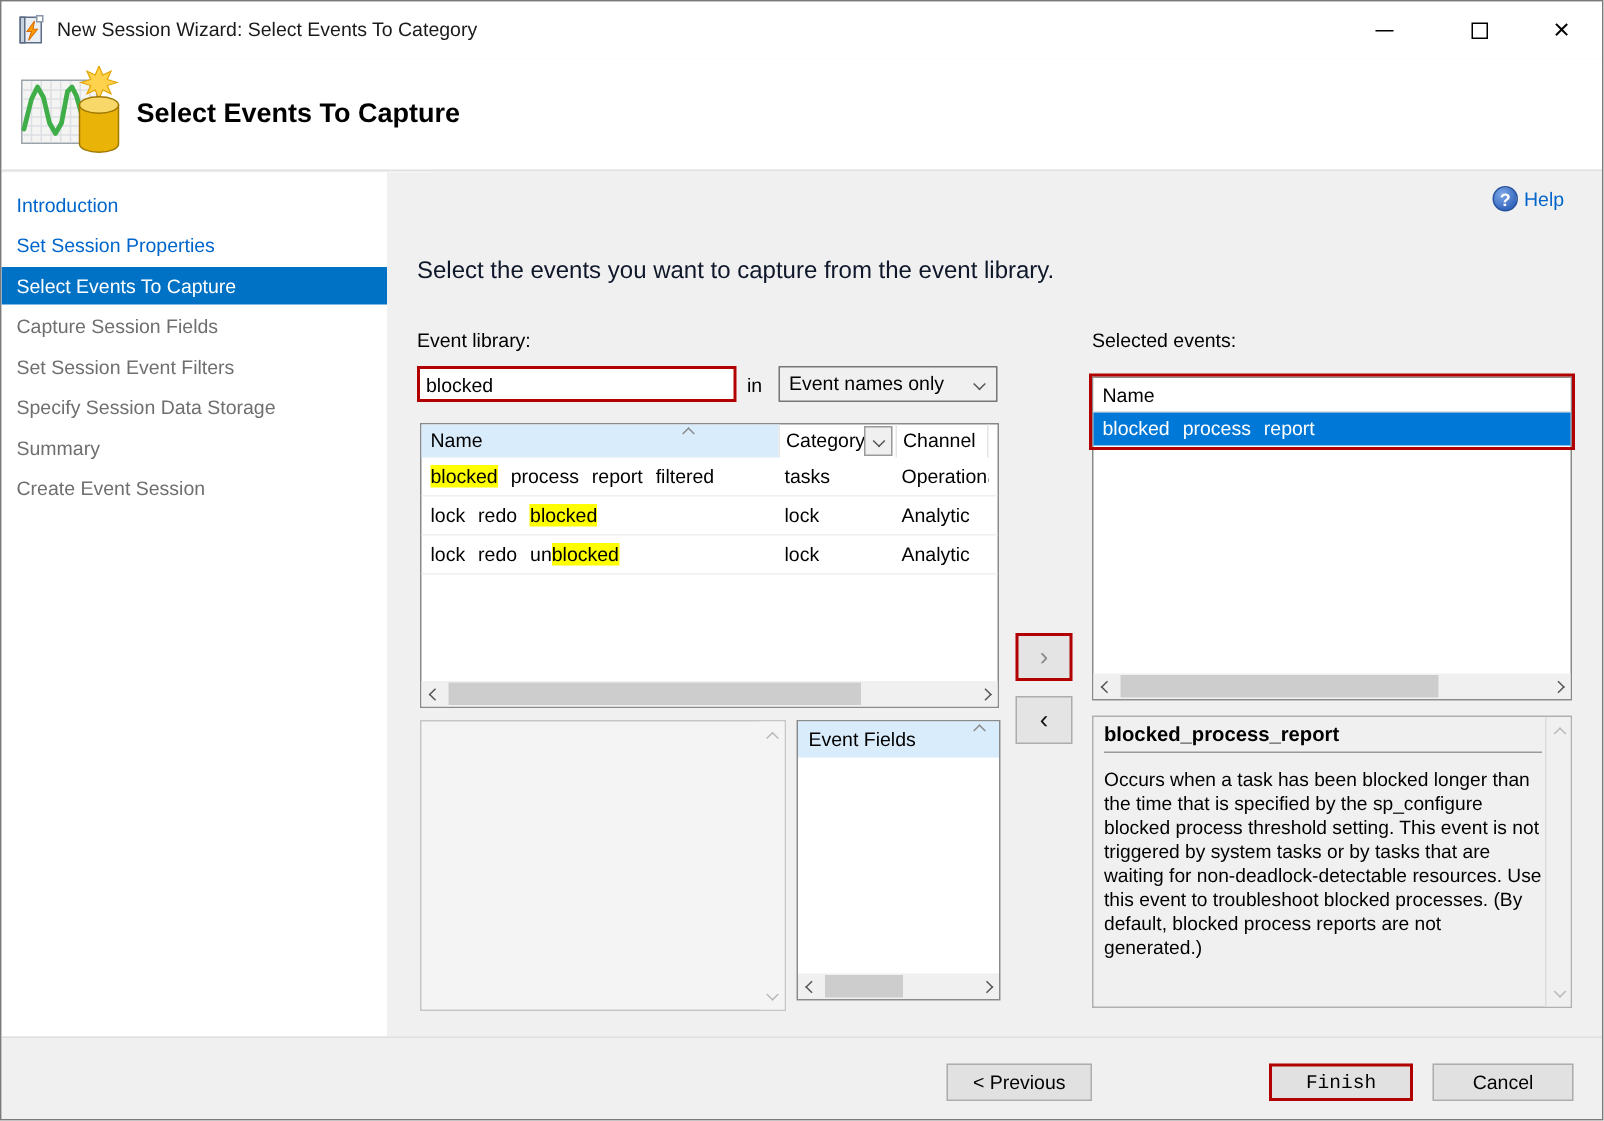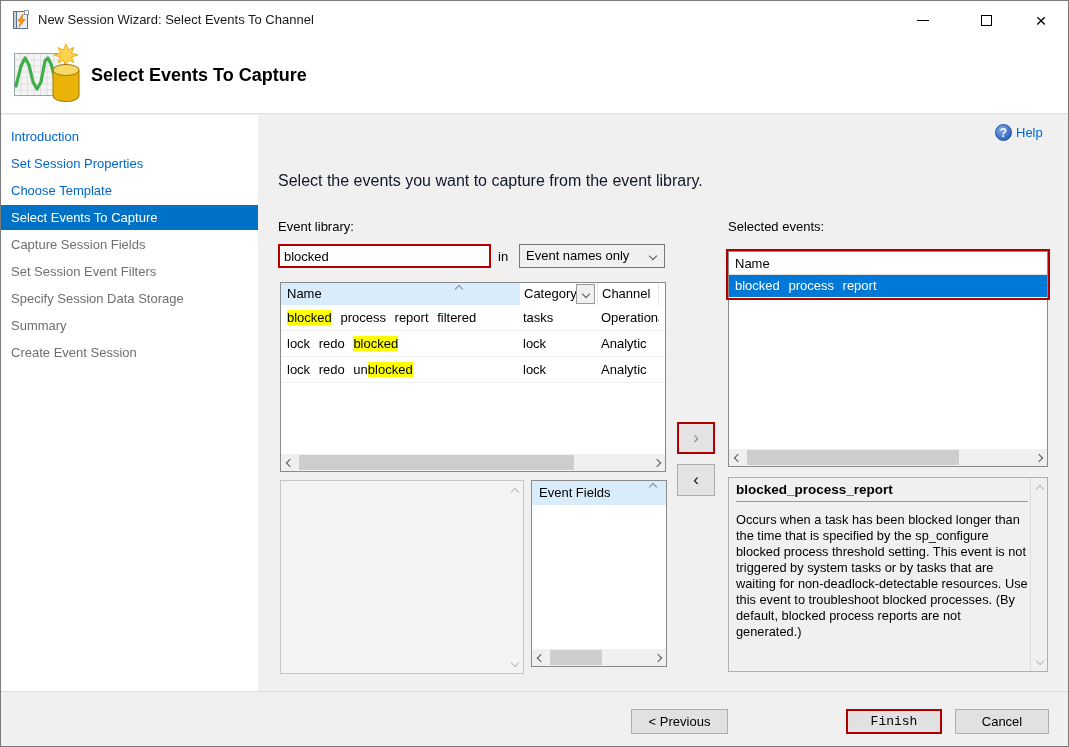--- a/index.html
+++ b/index.html
@@ -110,21 +110,21 @@
 
 <div class="window">
 
   <div class="titlebar">
     <svg class="title-icon" viewBox="0 0 19 20">
       <rect x="2.5" y="1.5" width="14" height="17" fill="#e9eef5" stroke="#5b6c84"></rect>
       <rect x="13.5" y="0.5" width="4" height="4" fill="#ffffff" stroke="#8a97a8"></rect>
       <rect x="2.5" y="1.5" width="3" height="17" fill="#c7d2de" stroke="#5b6c84"></rect>
       <polygon points="12,4 7,11 10,11 8,17 14,9.5 11,9.5" fill="#ff9d00" stroke="#d96c00" stroke-width="0.7"></polygon>
     </svg>
-    <span class="title-text">New Session Wizard: Select Events To Channel</span>
+    <span class="title-text">New Session Wizard: Select Events To Category</span>
     <div class="winbtn min">
         <span class="glyph-min"></span>
       </div>
     <div class="winbtn max">
         <span class="glyph-max"></span>
       </div>
     <div class="winbtn close">
         <span class="glyph-close">×</span>
       </div>
   </div>
@@ -154,21 +154,20 @@
         <ellipse cx="53" cy="26" rx="13" ry="5.5" fill="#f7d868" stroke="#a07800"></ellipse>
       </g>
     </svg>
     <div class="header-title">Select Events To Capture</div>
   </div>
 
   <div class="sidebar">
     <div class="pad-top"></div>
     <div class="nav-item link">Introduction</div>
     <div class="nav-item link">Set Session Properties</div>
-    <div class="nav-item link">Choose Template</div>
     <div class="nav-item selected">Select Events To Capture</div>
     <div class="nav-item disabled">Capture Session Fields</div>
     <div class="nav-item disabled">Set Session Event Filters</div>
     <div class="nav-item disabled">Specify Session Data Storage</div>
     <div class="nav-item disabled">Summary</div>
     <div class="nav-item disabled">Create Event Session</div>
   </div>
 
   <div class="main">
 

